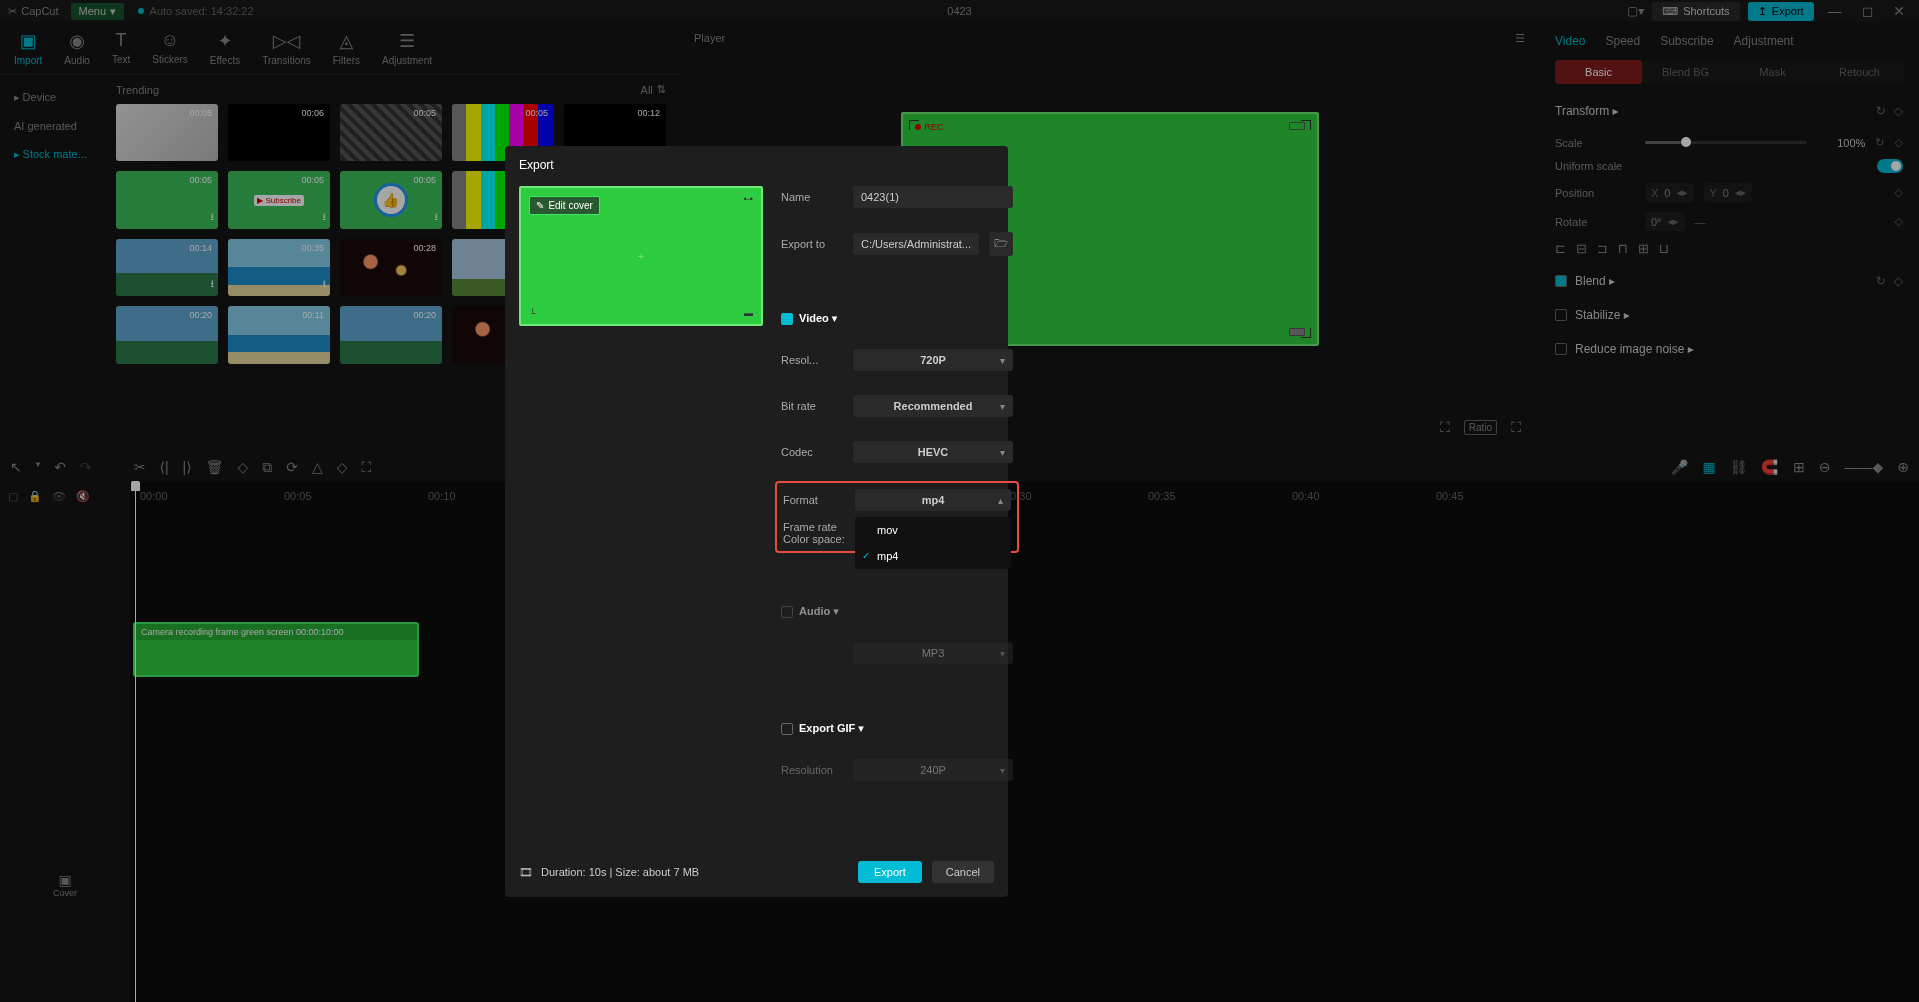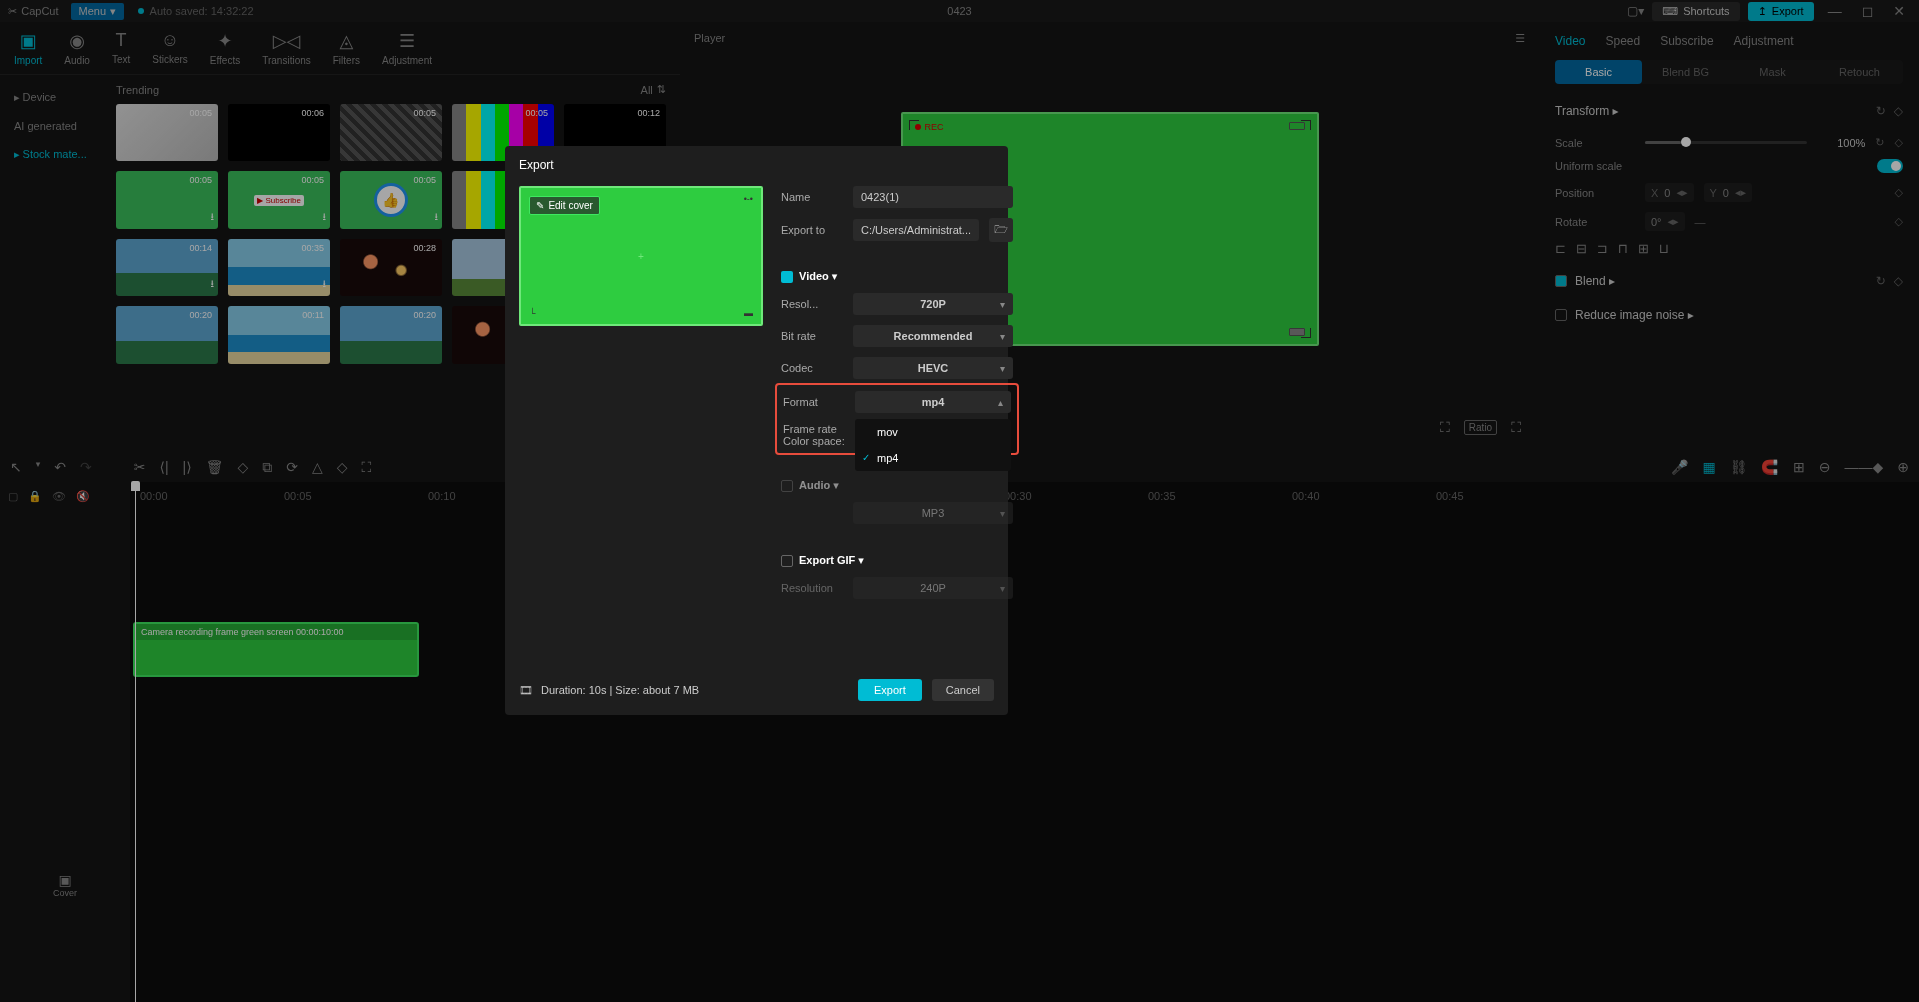--- a/index.html
+++ b/index.html
@@ -1,21 +1,21 @@
 <!DOCTYPE html>
 <html><head>
 <meta charset="utf-8">
 <style>
 * { margin: 0; padding: 0; box-sizing: border-box; font-family: -apple-system, BlinkMacSystemFont, "Segoe UI", sans-serif; }
 body { background: #0d0d0d; color: #ccc; width: 1919px; height: 1002px; overflow: hidden; font-size: 12px; position: relative; }
 
 
 .titlebar { height: 22px; display: flex; align-items: center; padding: 0 8px; background: #1a1a1a; position: relative; }
 .logo { display: flex; align-items: center; gap: 4px; color: #888; font-size: 11px; }
-.menu-btn { margin-left: 12px; background: #0369a1; padding: 2px 8px; font-size: 11px; color: #ccc; border-radius: 2px; display: flex; align-items: center; gap: 4px; }
+.menu-btn { margin-left: 12px; background: #14532d; padding: 2px 8px; font-size: 11px; color: #ccc; border-radius: 2px; display: flex; align-items: center; gap: 4px; }
 .autosave { margin-left: 14px; color: #666; font-size: 11px; display: flex; align-items: center; gap: 6px; }
 .autosave .dot { width: 6px; height: 6px; border-radius: 50%; background: #00bcd4; }
 .title-center { position: absolute; left: 50%; transform: translateX(-50%); color: #888; font-size: 11px; }
 .titlebar-right { margin-left: auto; display: flex; align-items: center; gap: 8px; }
 .shortcuts-btn { background: #2a2a2a; padding: 3px 10px; border-radius: 3px; font-size: 11px; color: #ccc; display: flex; align-items: center; gap: 5px; }
 .export-btn-top { background: #00bcd4; color: #000; padding: 3px 10px; border-radius: 3px; font-size: 11px; display: flex; align-items: center; gap: 5px; }
 .win-ctrl { color: #888; padding: 0 6px; font-size: 14px; }
 
 
 .main { display: flex; height: 430px; }
@@ -68,21 +68,21 @@
 .player-frame .br { bottom: 6px; right: 6px; border-left: none; border-top: none; }
 .player-ctrls { height: 50px; display: flex; align-items: center; justify-content: flex-end; gap: 14px; padding: 0 18px; color: #888; font-size: 14px;}
 
 
 .inspector { width: 380px; background: #141414; padding: 0 16px; }
 .insp-tabs { display: flex; gap: 20px; padding: 12px 0; font-size: 12px; }
 .insp-tab { color: #888; }
 .insp-tab.active { color: #00bcd4; }
 .insp-subtabs { display: flex; background: #1a1a1a; border-radius: 4px; margin-bottom: 12px; }
 .insp-subtab { flex: 1; text-align: center; padding: 6px; font-size: 11px; color: #666; }
-.insp-subtab.active { background: #0369a1; color: #fff; border-radius: 4px;}
+.insp-subtab.active { background: #7f1d1d; color: #fff; border-radius: 4px;}
 .insp-section-head { display: flex; justify-content: space-between; align-items: center; padding: 8px 0; font-size: 12px; color: #ccc;}
 .insp-section-head .icos { display:flex; gap:8px; color:#666;}
 .insp-row { display: flex; align-items: center; gap: 10px; margin: 10px 0; font-size: 11px; color: #888;}
 .insp-row .lbl { width: 80px;}
 .slider { flex: 1; height: 3px; background: #333; position: relative; border-radius: 2px;}
 .slider .fill { height: 100%; background: #666; border-radius: 2px;}
 .slider .thumb { position: absolute; width: 10px; height: 10px; background: #fff; border-radius: 50%; top: -4px; }
 .num-box { width: 48px; text-align: right; color:#ccc;}
 .toggle { width: 26px; height: 14px; background: #00bcd4; border-radius: 7px; position: relative; margin-left: auto;}
 .toggle .knob { position: absolute; width: 10px; height: 10px; background: #fff; border-radius: 50%; top: 2px; right: 2px;}
@@ -109,21 +109,21 @@
 .tl-clip .cliplabel { font-size: 9px; color: #fff; padding: 3px 6px; background: rgba(0,0,0,.15);}
 
 
 .modal-overlay { position: absolute; inset: 0; background: rgba(0,0,0,.35); z-index: 50;}
 .modal { position: absolute; left: 505px; top: 146px; width: 503px; background: #1e1e1e; border-radius: 4px; padding: 12px 14px 14px; color: #ccc; z-index: 60;}
 .modal-title { font-size: 12px; color: #fff; margin-bottom: 14px;}
 .modal-body { display: flex; gap: 18px;}
 .cover-preview { width: 244px; height: 140px; background: #2ecc40; border: 2px solid #6fe87a; border-radius: 2px; position: relative;}
 .edit-cover-btn { position: absolute; top: 8px; left: 8px; background: rgba(40,40,40,.7); border: 1px solid #3ee860; padding: 3px 6px; font-size: 10px; color: #fff; border-radius: 2px; display:flex; align-items:center; gap:4px;}
 .cover-preview .cross { position:absolute; left:50%; top:50%; transform:translate(-50%,-50%); color:#6fe87a; font-size:10px;}
-.export-fields { flex: 1; display: flex; flex-direction: column; gap: 10px; font-size: 11px;}
+.export-fields { flex: 1; display: flex; flex-direction: column; gap: 24px; font-size: 11px;}
 .exf-row { display: flex; align-items: center; gap: 10px;}
 .exf-row .flbl { width: 62px; color: #aaa;}
 .exf-input { flex: 1; background: #2a2a2a; border-radius: 3px; padding: 5px 8px; color: #ccc; }
 .exf-select { flex: 1; background: #2a2a2a; border-radius: 3px; padding: 5px 8px; color: #ccc; display: flex; justify-content: center; align-items: center; position: relative;}
 .exf-select .chev { position: absolute; right: 8px; color: #888; font-size: 10px;}
 .folder-btn { width: 24px; height: 24px; background: #2a2a2a; border-radius: 3px; display: flex; align-items: center; justify-content: center; color:#ccc;}
 .exf-check { display: flex; align-items: center; gap: 6px; font-size: 11px; color: #fff;}
 .exf-check .cb { width: 12px; height: 12px; border-radius: 2px;}
 .exf-check .cb.on { background: #00bcd4;}
 .exf-check .cb.off { border: 1px solid #666;}
@@ -384,20 +384,24 @@
     <div class="checkbox-row">
       <span class="chk" style="background:#00bcd4;"></span>
       <span><span>Blend</span> ▸</span>
       <span style="margin-left:auto; display:flex; gap:8px; color:#666;">
           <span>↻</span>
           <span>◇</span>
         </span>
     </div>
     <div class="checkbox-row">
       <span class="chk"></span>
+      <span><span>Stabilize</span> ▸</span>
+    </div>
+    <div class="checkbox-row">
+      <span class="chk"></span>
       <span><span>Reduce image noise</span> ▸</span>
     </div>
   </div>
 </div>
 
 <div class="tl-toolbar">
   <div class="grp">
     <span>↖</span>
     <span style="font-size:9px;">▾</span>
   </div>

